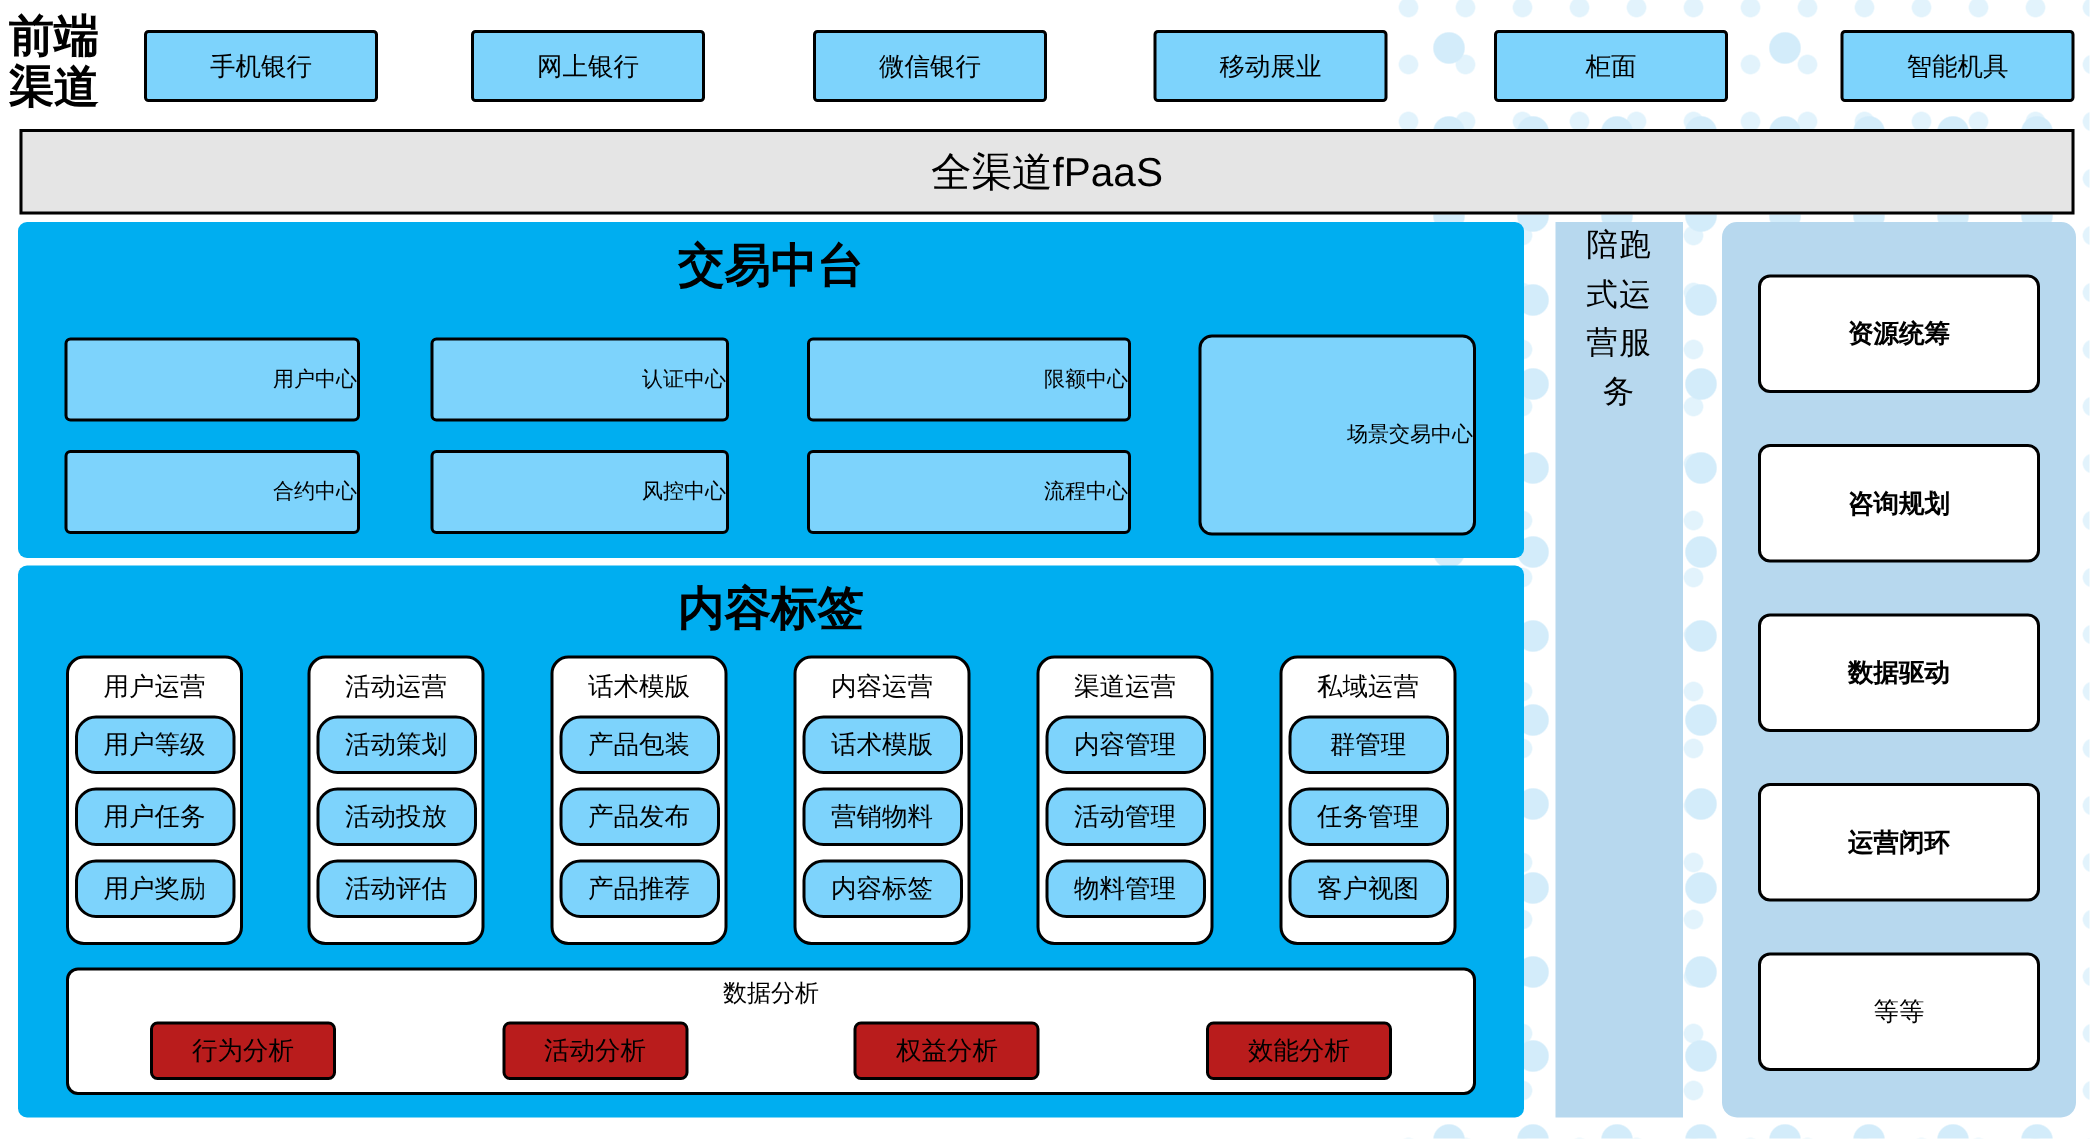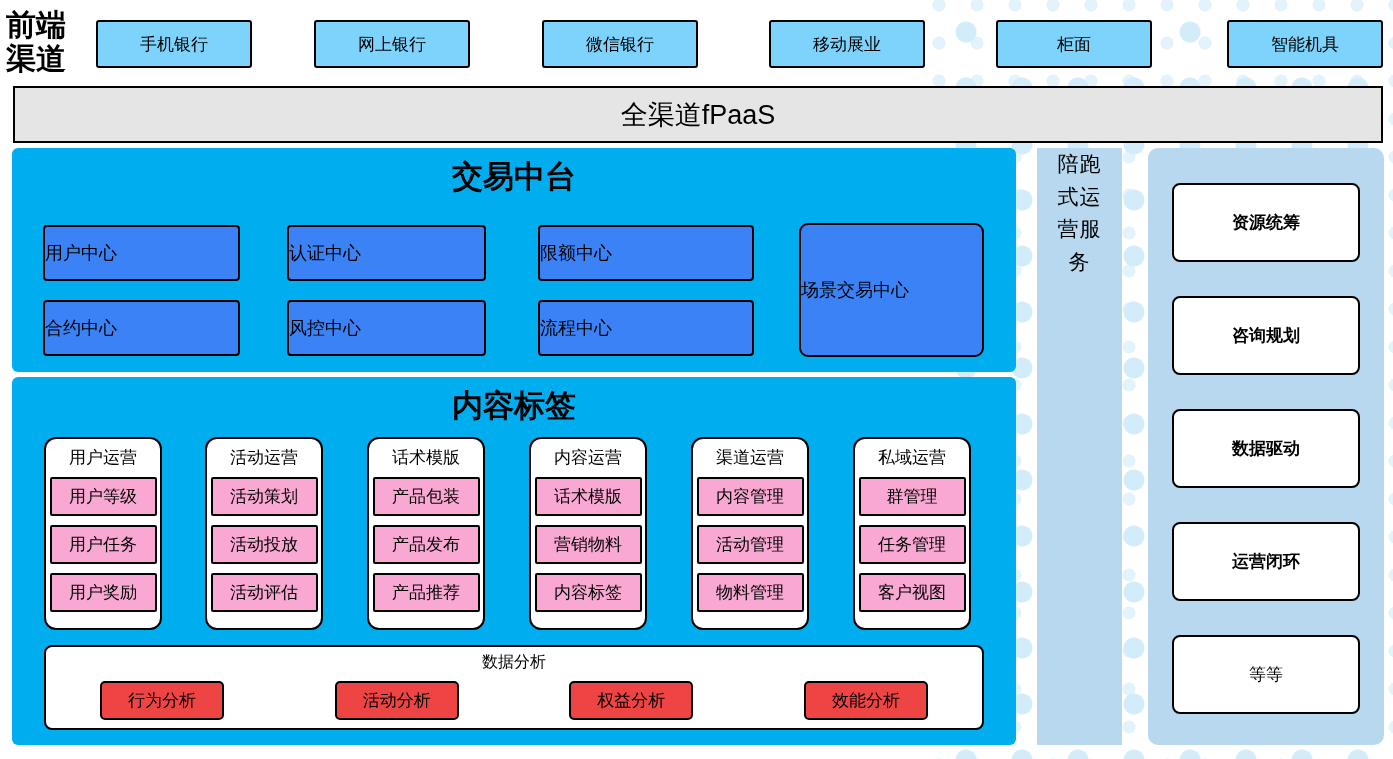--- a/index.html
+++ b/index.html
@@ -44,52 +44,52 @@
 
   
   .blue-panel { background:#00aef0; border-radius:6px; }
   .panel-title {
     position:absolute; left:0; right:0; top:8px;
     text-align:center;
     font-family:"Liberation Serif", serif;
     font-weight:bold; font-size:31px;
   }
   .wbox {
-    position:absolute; background:#3b82f6; border:2px solid #000; border-radius:4px;
-    display:flex; align-items:center; justify-content:flex-start;
-    font-size:18px;
+    position:absolute; background:#7dd3fc; border:2px solid #000; border-radius:4px;
+    display:flex; align-items:center; justify-content:flex-end;
+    font-size:14px;
   }
   .tall-box { border-radius:9px; }
 
   
   .op-col {
     position:absolute; top:60px; width:118px; height:193px;
     background:#fff; border:2px solid #000; border-radius:12px;
     padding-top:7px;
   }
   .op-col-header { text-align:center; font-size:17px; margin-bottom:8px; }
   .op-item {
     width:107px; height:39px; margin:0 auto 9px auto;
-    background:#f9a8d4; border:2px solid #000; border-radius:2px;
+    background:#7dd3fc; border:2px solid #000; border-radius:14px;
     display:flex; align-items:center; justify-content:center;
     font-size:17px;
   }
 
   .analysis-box {
     position:absolute; left:32px; top:268px; width:940px; height:85px;
     background:#fff; border:2px solid #000; border-radius:8px;
     padding-top:5px;
   }
   .analysis-title { text-align:center; font-size:16px; margin-bottom:8px; }
   .analysis-row {
     display:flex; justify-content:space-between; padding:0 54px;
   }
   .analysis-item {
     width:124px; height:39px;
-    background:#ef4444; border:2px solid #000; border-radius:5px;
+    background:#b91c1c; border:2px solid #000; border-radius:5px;
     display:flex; align-items:center; justify-content:center;
     font-size:17px;
   }
 
   
   .side-bar {
     left:1037px; top:148px; width:85px; height:597px;
     background:#b7d8ee;
     display:flex; align-items:flex-start; justify-content:center;
   }

